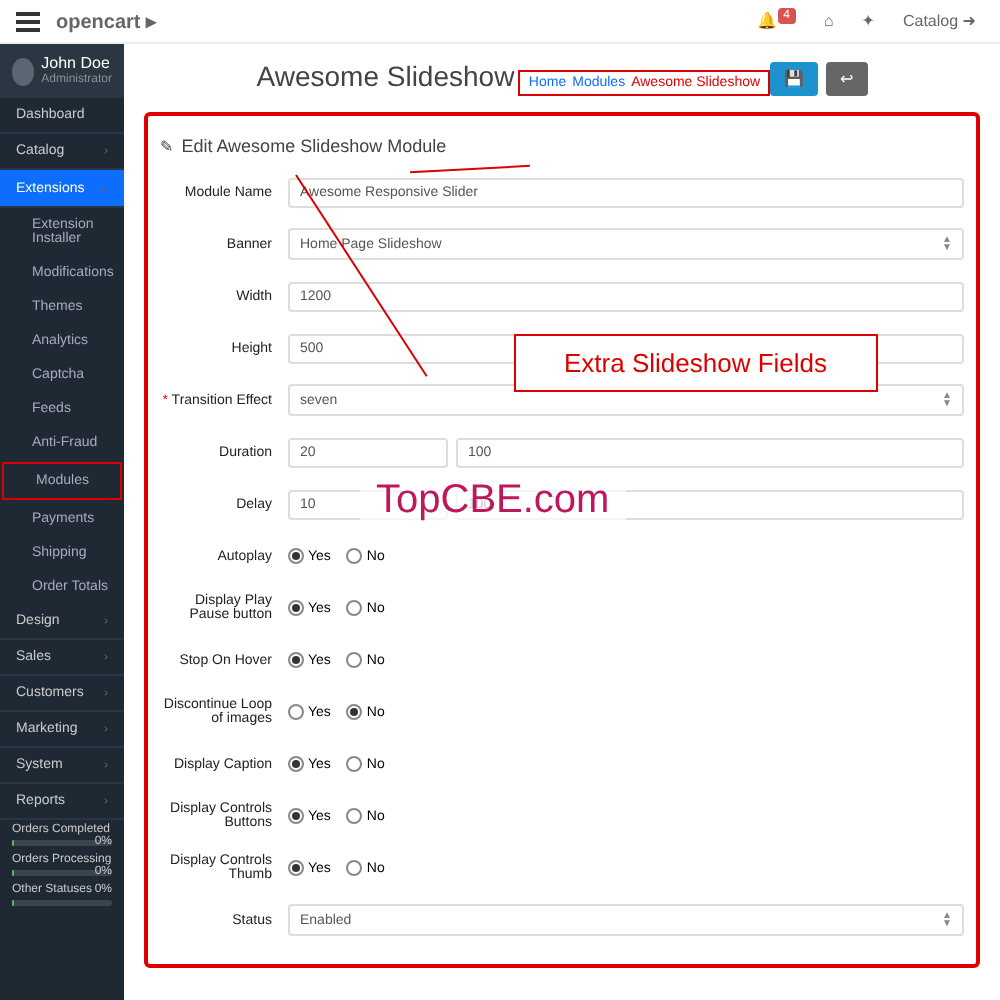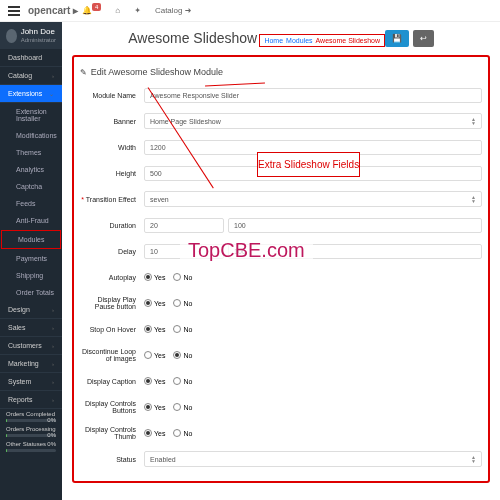--- a/index.html
+++ b/index.html
@@ -1,17 +1,17 @@
 <!DOCTYPE html>
 <html><head>
 <meta charset="utf-8">
 <style>
 *{box-sizing:border-box;margin:0;padding:0;font-family:Arial,sans-serif}
 body{font-size:8px;background:#fff;width:500px;height:500px;overflow:hidden;position:relative}
-.topbar{height:22px;background:#fff;border-bottom:1px solid #eee;display:flex;align-items:center;padding:0 8px;}
+.topbar{height:22px;background:#fff;border-bottom:1px solid #eee;display:flex;align-items:center;padding:0 8px;justify-content:space-between}
 .topbar-left{display:flex;align-items:center;gap:8px}
 .menu-toggle{width:12px;height:10px;display:flex;flex-direction:column;justify-content:space-between;cursor:pointer}
 .menu-toggle span{height:2px;background:#333;display:block}
 .logo{color:#0ea5e9;font-weight:bold;font-size:10px}
 .logo span{color:#666}
 .topbar-right{display:flex;align-items:center;gap:6px;font-size:8px;color:#666}
 .topbar-right .ic{cursor:pointer;padding:2px 4px}
 .badge{background:#d9534f;color:#fff;font-size:6px;padding:1px 3px;border-radius:2px;position:relative;top:-4px}
 .main{display:flex;height:478px}
 .sidebar{width:62px;background:#1f2933;color:#ccc;font-size:7px;overflow-y:auto}
@@ -48,21 +48,21 @@
 .inp{border:1px solid #ddd;padding:3px 5px;font-size:7px;color:#555;background:#fff;border-radius:2px}
 .inp.full{flex:1}
 .inp.half{width:80px}
 .inp.sel{flex:1;display:flex;justify-content:space-between;align-items:center}
 .sel-arrows{display:flex;flex-direction:column;font-size:5px;line-height:4px;color:#888}
 .radio-group{display:flex;gap:8px;align-items:center;font-size:7px}
 .radio-group label{display:flex;align-items:center;gap:2px}
 .radio{width:8px;height:8px;border:1px solid #888;border-radius:50%;display:inline-block;position:relative}
 .radio.checked::after{content:"";position:absolute;width:4px;height:4px;background:#333;border-radius:50%;top:1px;left:1px}
 .watermark{position:absolute;top:235px;left:180px;font-size:20px;color:#be185d;background:rgba(255,255,255,0.7);padding:4px 8px;font-weight:300;pointer-events:none;z-index:10}
-.callout{position:absolute;top:130px;left:195px;border:1px solid #d00;padding:6px 0;font-size:10px;color:#d00;background:#fff;z-index:5}
+.callout{position:absolute;top:145px;left:195px;border:1px solid #d00;padding:6px 24px;font-size:13px;color:#d00;background:#fff;z-index:5}
 .callout-line1{position:absolute;top:62px;left:143px;width:60px;height:1px;background:#d00;transform:rotate(-3deg);z-index:4}
 .callout-line2{position:absolute;top:65px;left:86px;width:120px;height:1px;background:#d00;transform:rotate(57deg);transform-origin:left;z-index:4}
 </style>
 </head>
 <body>
 
 <div class="topbar">
   <div class="topbar-left">
     <div class="menu-toggle">
         <span></span>

